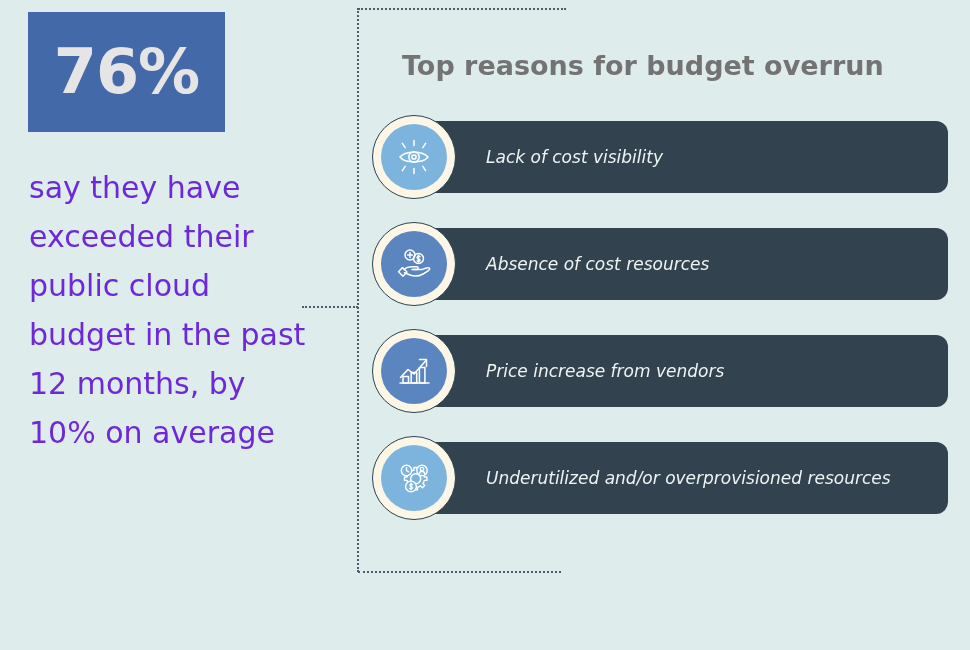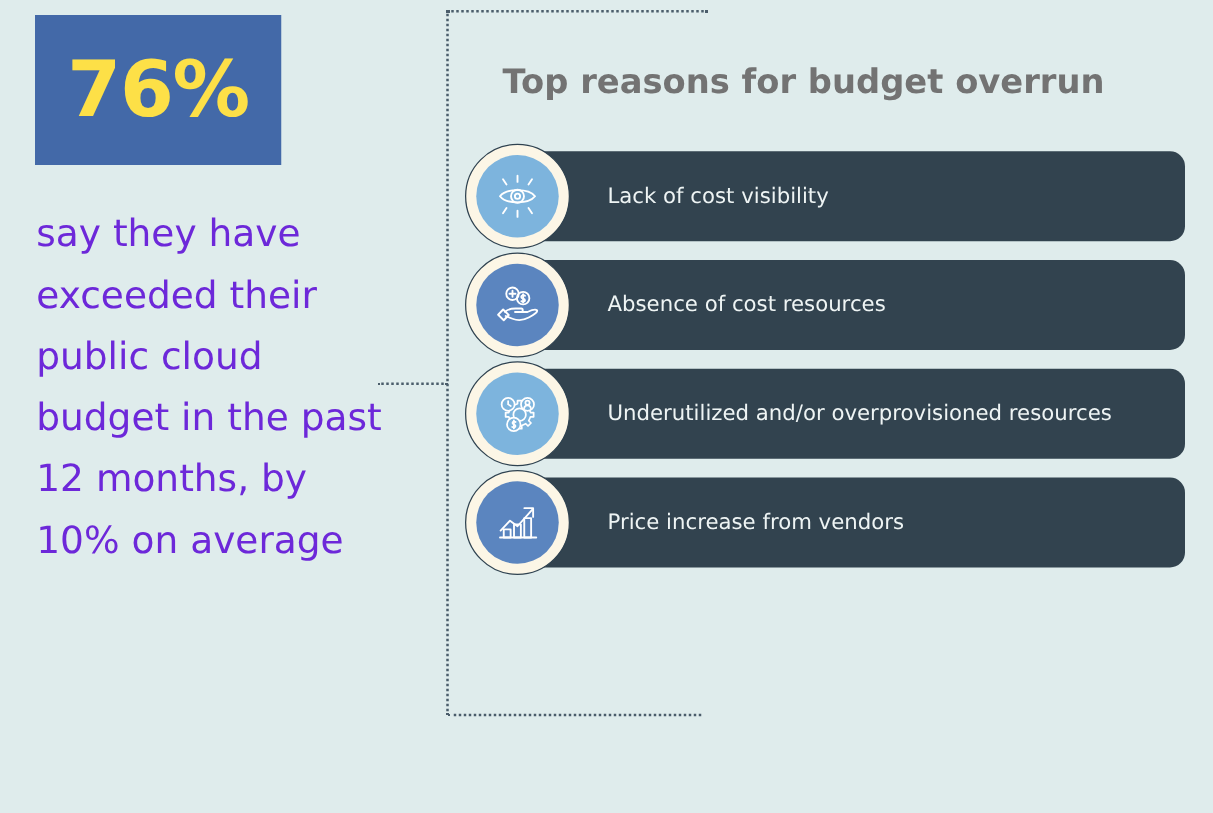--- a/index.html
+++ b/index.html
@@ -29,21 +29,21 @@
     left: 28px;
     top: 12px;
     width: 197px;
     height: 120px;
     background: #4369a8;
     display: flex;
     align-items: center;
     justify-content: center;
   }
   #stat-value {
-    color: #fde047;
+    color: #e5e5e5;
     font-size: 62px;
     font-weight: bold;
     letter-spacing: -1px;
     line-height: 1;
     font-family: "DejaVu Sans", sans-serif;
   }
   #stat-description {
     position: absolute;
     left: 29px;
     top: 163px;
@@ -107,21 +107,22 @@
 
   #reason-list {
     position: absolute;
     left: 0;
     top: 113px;
     width: 612px;
   }
   .reason-row {
     position: relative;
     height: 52px;
-    margin-bottom: 35px;
+    margin-bottom: 55px;
+    font-style: italic;
   }
   .reason-pill {
     position: absolute;
     left: 62px;
     top: 0;
     width: 528px;
     height: 72px;
     background: #32434f;
     border-radius: 0 12px 12px 0;
     display: flex;
@@ -216,20 +217,38 @@
           <svg width="44" height="44" viewBox="0 0 44 44" fill="none" stroke="#ffffff" stroke-width="1.5" stroke-linecap="round" stroke-linejoin="round">
             <circle cx="18" cy="13" r="5"></circle>
             <line x1="18" y1="10.6" x2="18" y2="15.4"></line>
             <line x1="15.6" y1="13" x2="20.4" y2="13"></line>
             <circle cx="26.5" cy="16.5" r="5"></circle>
             <path d="M28 14.6 C26.6 13.8, 25 14.4, 25 15.6 C25 17.2, 28 16.8, 28 18.2 C28 19.3, 26.4 19.6, 25.1 18.9"></path>
             <line x1="26.5" y1="13.3" x2="26.5" y2="19.9"></line>
             <path d="M12 27.5 C15 24.5, 18.5 24.8, 21.5 24.8 L25 24.8 C26.6 24.8, 26.6 27.6, 25 27.6 L20 27.6"></path>
             <path d="M21.5 27.6 L30 27.6 C33 26.2, 36 24.8, 37.5 26.2 C38.6 27.3, 35.5 29.6, 31 32 C27 34.2, 22 34.6, 18 33 L12.5 30.8"></path>
             <path d="M6.5 29.8 L10.5 25.6 L15 30 L11 34.2 Z"></path>
+          </svg>
+        </div>
+      </div>
+    </div>
+
+    <div class="reason-row">
+      <div class="reason-pill">
+        <span class="reason-label">Price increase from vendors</span>
+      </div>
+      <div class="reason-icon-wrap">
+        <div class="reason-icon-disc" style="background:#5b85bf;">
+          <svg width="44" height="44" viewBox="0 0 44 44" fill="none" stroke="#ffffff" stroke-width="1.5" stroke-linecap="round" stroke-linejoin="round">
+            <line x1="8" y1="34" x2="37" y2="34"></line>
+            <rect x="11" y="27.5" width="5.5" height="6.5"></rect>
+            <rect x="19.2" y="23.5" width="5.5" height="10.5"></rect>
+            <rect x="27.4" y="18.5" width="5.5" height="15.5"></rect>
+            <path d="M8.5 28.5 L16 20.5 L22 25 L34 11.5"></path>
+            <polyline points="27.5,10.5 34.5,10.5 34.5,17.5"></polyline>
           </svg>
         </div>
       </div>
     </div>
 
     <div class="reason-row">
       <div class="reason-pill">
         <span class="reason-label">Underutilized and/or overprovisioned resources</span>
       </div>
       <div class="reason-icon-wrap">
@@ -243,32 +262,14 @@
             <circle cx="30" cy="13.1" r="1.7"></circle>
             <path d="M27.3 17.6 C27.6 15.9, 28.7 15.2, 30 15.2 C31.3 15.2, 32.4 15.9, 32.7 17.6"></path>
             <circle cx="19" cy="30.5" r="5.4" fill="#7db4dd"></circle>
             <path d="M20.5 28.6 C19.6 27.9, 18 28.2, 18 29.3 C18 30.7, 20.4 30.4, 20.4 31.8 C20.4 32.9, 18.8 33.2, 17.7 32.5"></path>
             <line x1="19.1" y1="27.3" x2="19.1" y2="33.7"></line>
           </svg>
         </div>
       </div>
     </div>
 
-    <div class="reason-row">
-      <div class="reason-pill">
-        <span class="reason-label">Price increase from vendors</span>
-      </div>
-      <div class="reason-icon-wrap">
-        <div class="reason-icon-disc" style="background:#5b85bf;">
-          <svg width="44" height="44" viewBox="0 0 44 44" fill="none" stroke="#ffffff" stroke-width="1.5" stroke-linecap="round" stroke-linejoin="round">
-            <line x1="8" y1="34" x2="37" y2="34"></line>
-            <rect x="11" y="27.5" width="5.5" height="6.5"></rect>
-            <rect x="19.2" y="23.5" width="5.5" height="10.5"></rect>
-            <rect x="27.4" y="18.5" width="5.5" height="15.5"></rect>
-            <path d="M8.5 28.5 L16 20.5 L22 25 L34 11.5"></path>
-            <polyline points="27.5,10.5 34.5,10.5 34.5,17.5"></polyline>
-          </svg>
-        </div>
-      </div>
-    </div>
-
   </div>
 </div>
 
 </body></html>

